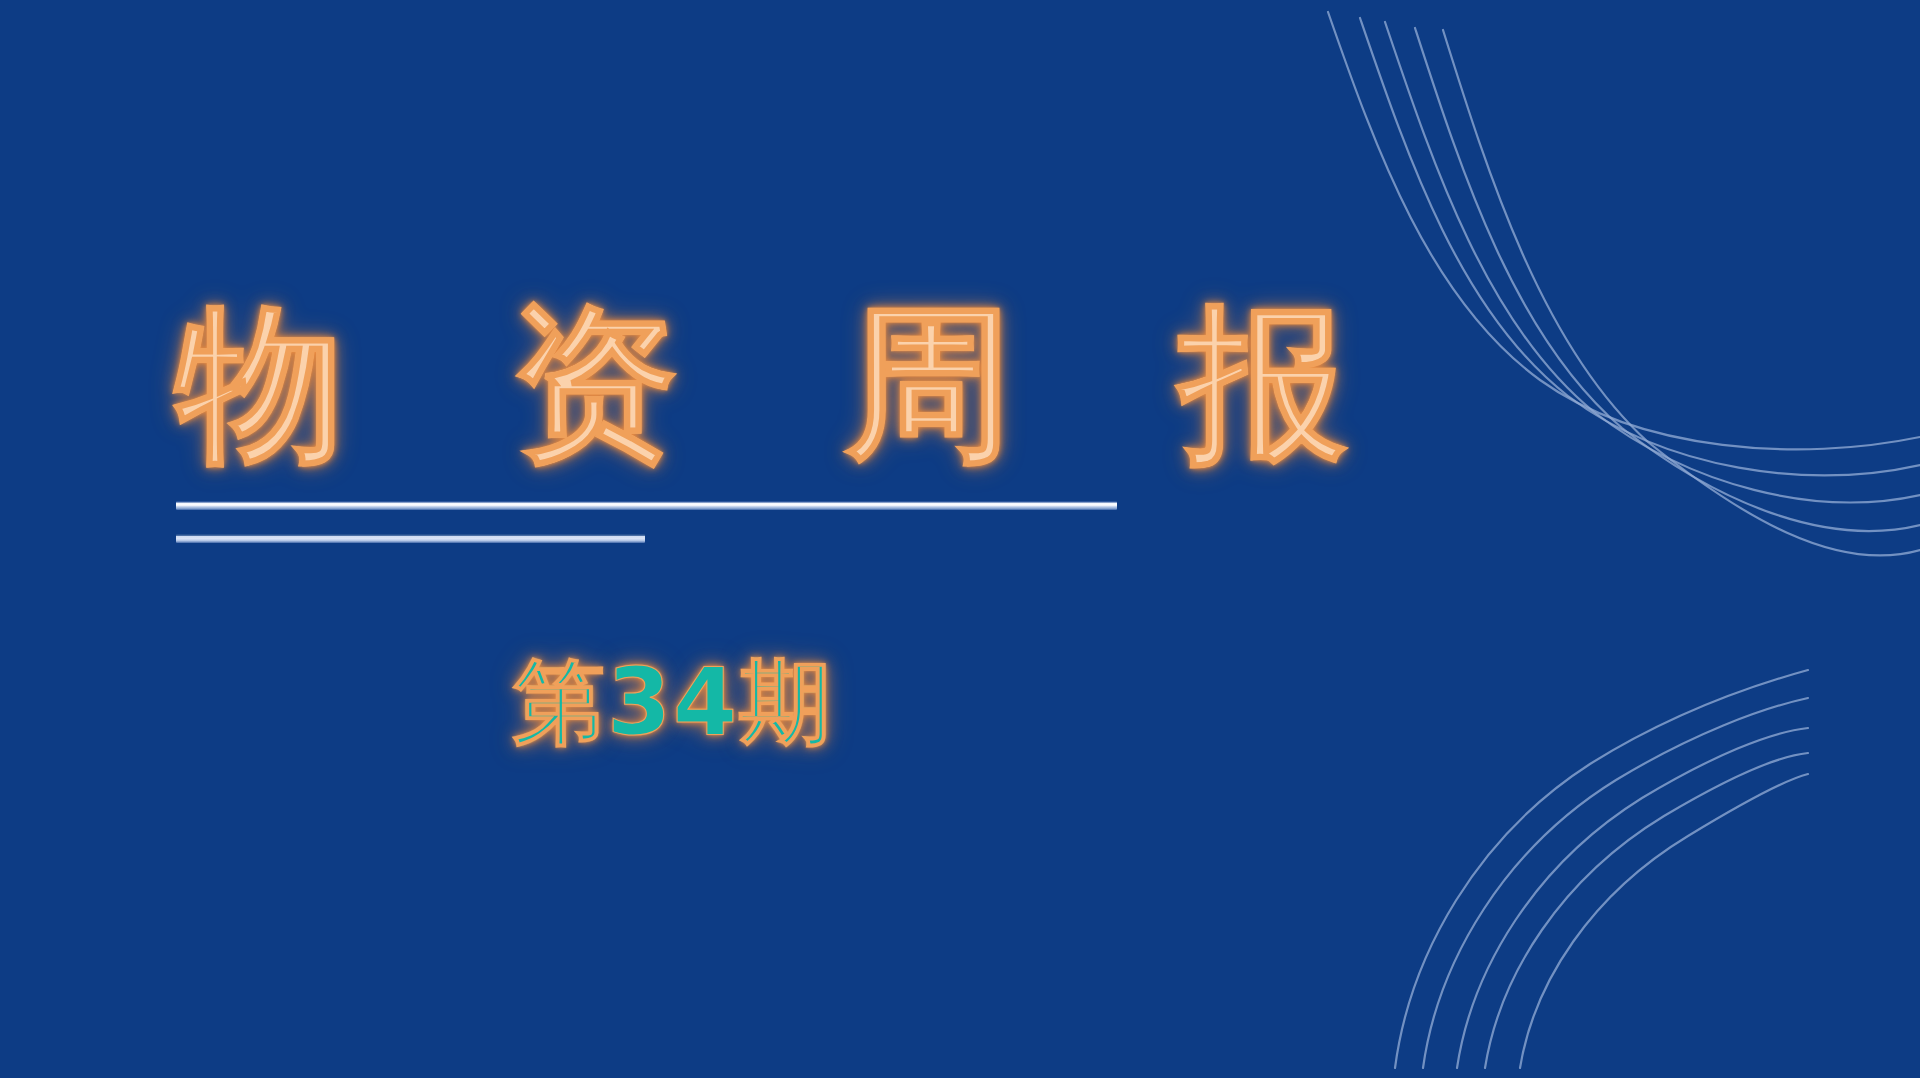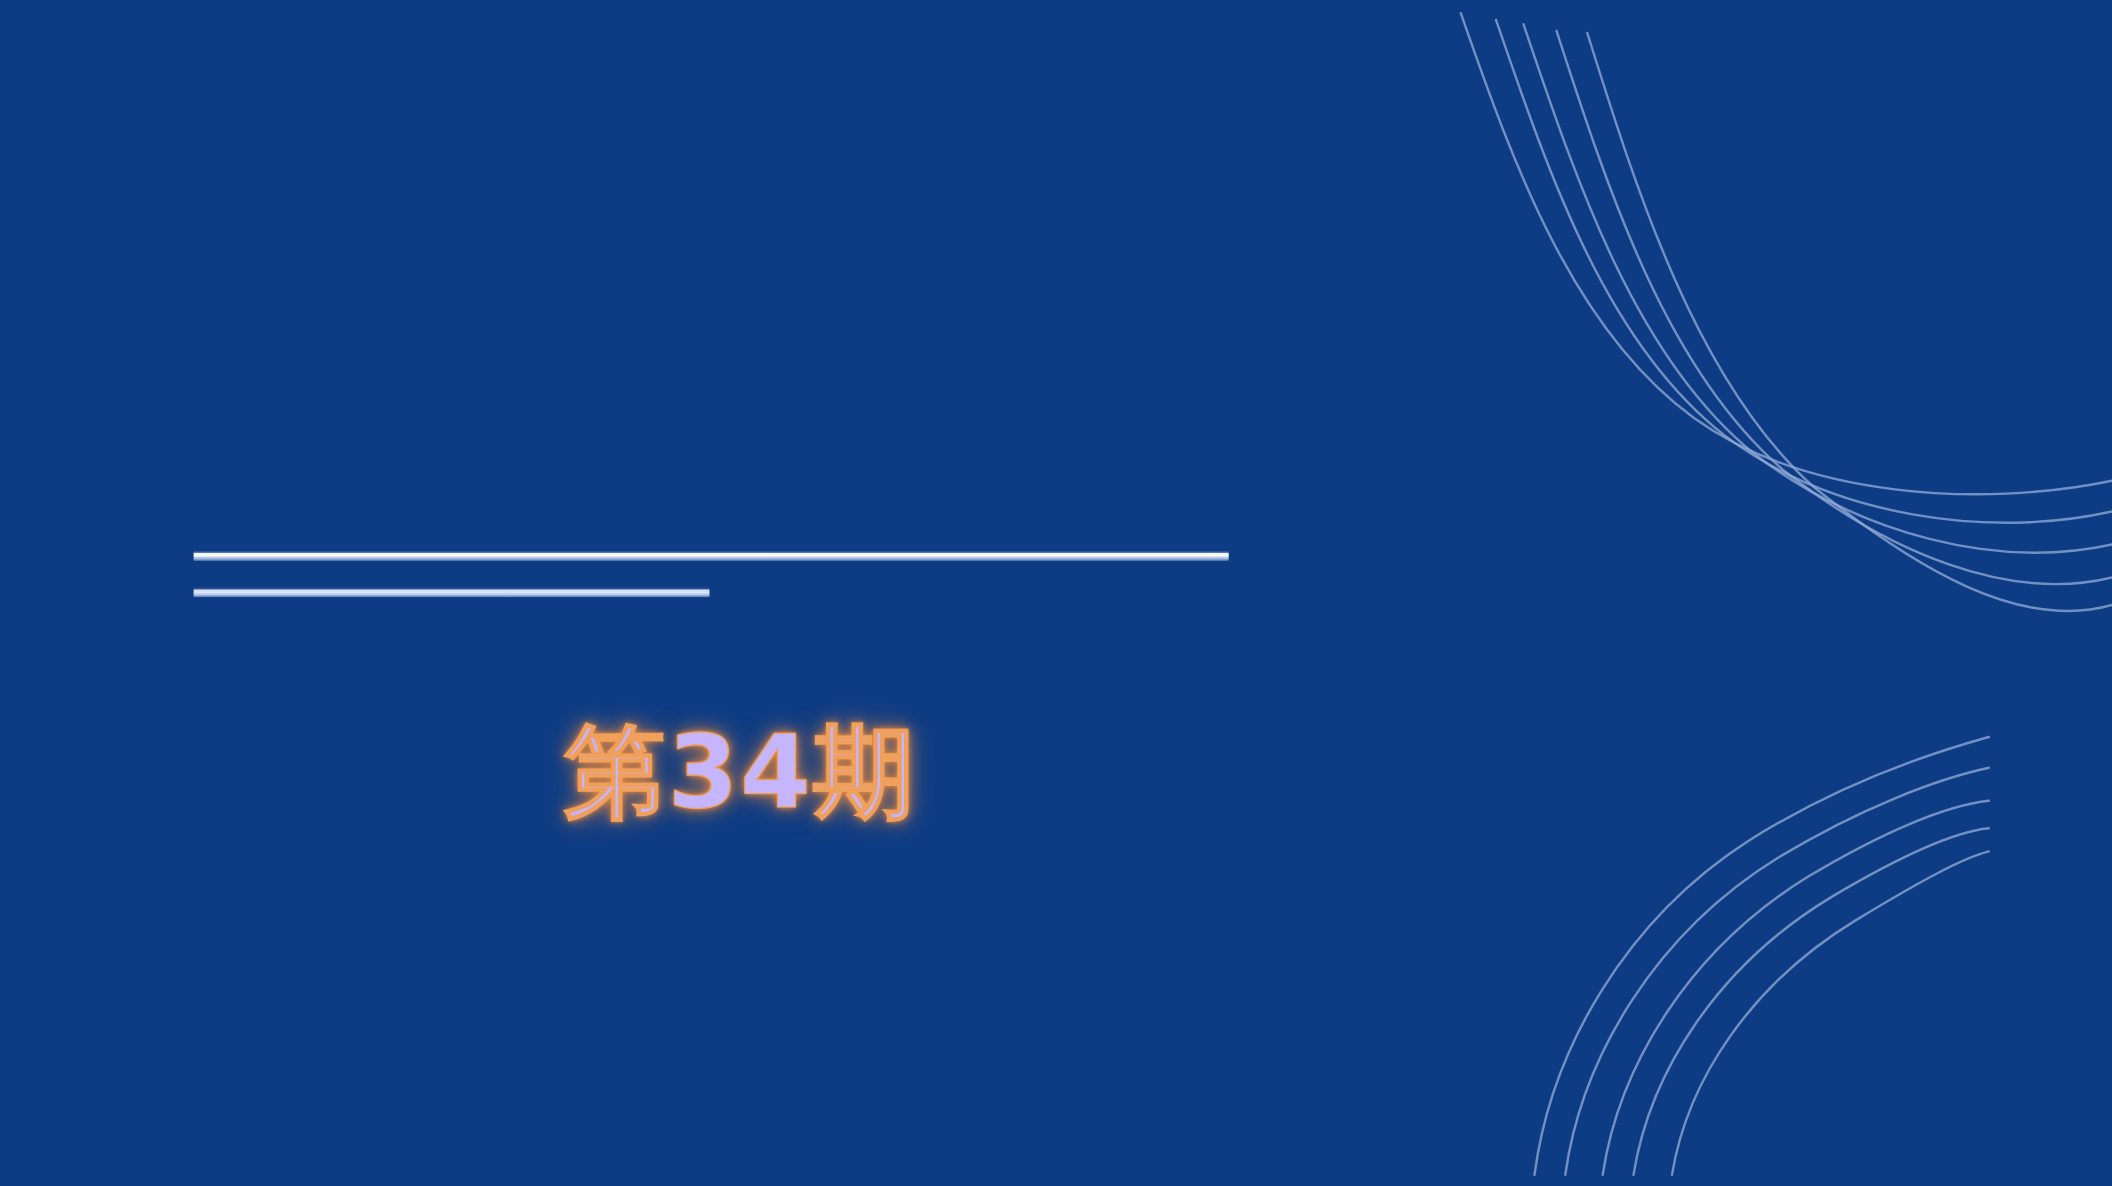--- a/index.html
+++ b/index.html
@@ -104,21 +104,21 @@
   .subtitle {
     position: absolute;
     left: 513px;
     top: 650px;
     margin: 0;
     font-size: 92px;
     line-height: 1.15;
     font-weight: 700;
     letter-spacing: 2px;
     white-space: nowrap;
-    color: #c4b5fd;
+    color: #14b8a6;
     -webkit-text-stroke: 1px #f0a05a;
     text-shadow:
       0 0 2px #f59a4e,
       0 0 7px #ef8c3c,
       0 0 16px rgba(240,140,60,.7),
       0 0 28px rgba(240,140,60,.4);
     font-family: "DejaVu Sans", "Liberation Sans", sans-serif;
     text-align: right;
   }
 </style>
@@ -140,20 +140,23 @@
   <div class="decor decor-br">
     <svg viewBox="0 0 620 480" preserveAspectRatio="none">
       <path d="M95 470 C 110 356, 178 238, 290 166 C 370 116, 450 88, 508 72"></path>
       <path d="M123 470 C 138 362, 206 250, 316 182 C 392 136, 462 110, 508 100"></path>
       <path d="M157 470 C 172 370, 236 266, 342 200 C 412 158, 470 134, 508 130"></path>
       <path d="M185 470 C 200 376, 262 280, 364 218 C 428 180, 478 158, 508 155"></path>
       <path d="M220 470 C 234 384, 292 296, 388 238 C 444 204, 484 182, 508 176"></path>
     </svg>
   </div>
 
+  <div class="title-block">
+    <h1 class="main-title">物 资 周 报</h1>
+  </div>
 
   <div class="rules">
     <span class="rule rule-1"></span>
     <span class="rule rule-2"></span>
   </div>
 
   <h2 class="subtitle">第34期</h2>
 
 </div>
 

